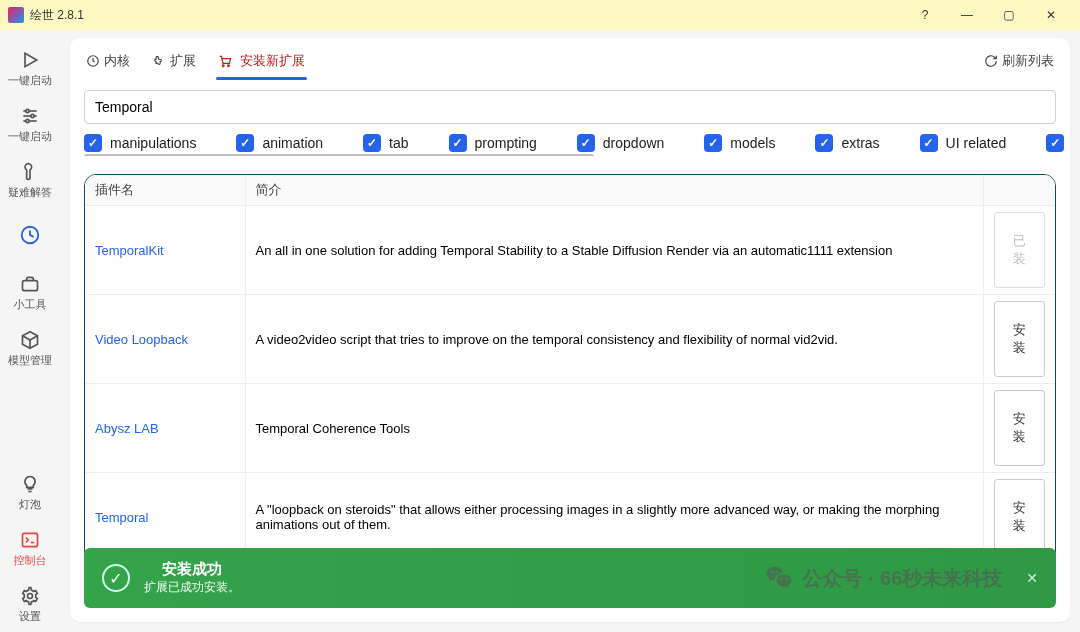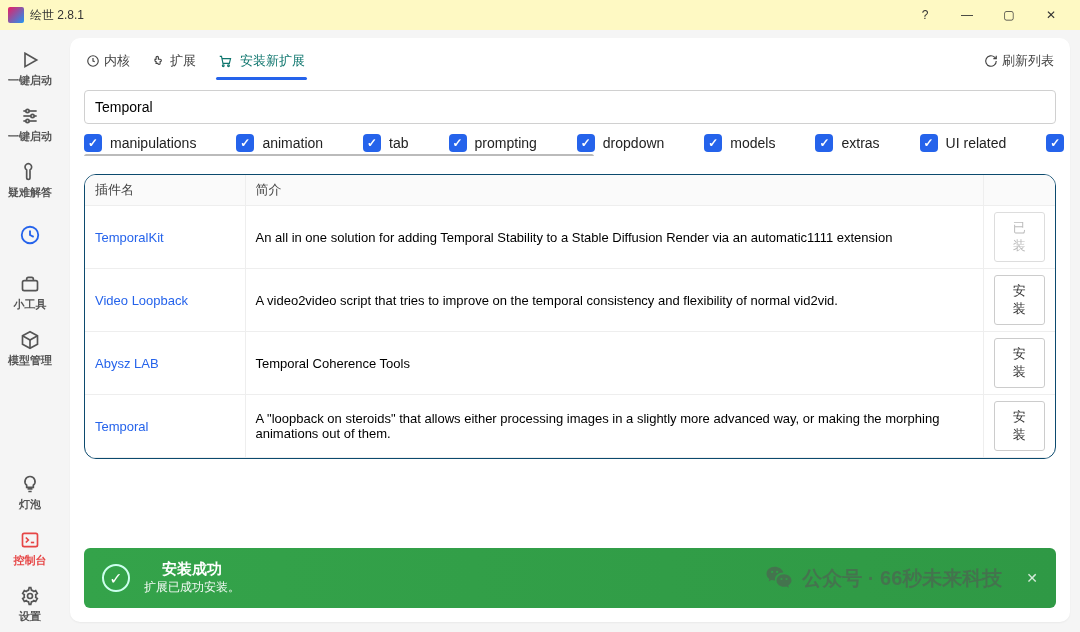--- a/index.html
+++ b/index.html
@@ -8,51 +8,51 @@
 
 .titlebar { height:30px; display:flex; align-items:center; padding:0 8px; background:#fef9c3; }
 .titlebar .app-icon { width:16px; height:16px; background:linear-gradient(135deg,#e91e63,#2196f3); border-radius:2px; margin-right:6px; }
 .titlebar .title { font-size:12px; color:#333; }
 .titlebar .spacer { flex:1; }
 .titlebar .winbtn { width:42px; height:30px; display:flex; align-items:center; justify-content:center; font-size:12px; color:#333; cursor:pointer; }
 
 
 .shell { display:flex; height:calc(100% - 30px); }
 .sidebar { width:60px; background:#f5f5f5; display:flex; flex-direction:column; padding-top:10px; }
-.sidebar .item { display:flex; flex-direction:column; align-items:center; justify-content:center; height:56px; cursor:pointer; color:#555; font-size:11px; gap:2px;font-weight:bold; }
+.sidebar .item { display:flex; flex-direction:column; align-items:center; justify-content:center; height:56px; cursor:pointer; color:#555; font-size:11px; gap:2px; }
 .sidebar .item.active { color:#2563eb; }
 .sidebar .item .ic { width:22px; height:22px; display:flex; align-items:center; justify-content:center; }
 .sidebar .gap { flex:1; }
 
 
 .main { flex:1; padding:8px 10px 10px 10px; display:flex; flex-direction:column; min-width:0; }
 .card { background:#fff; border-radius:10px; box-shadow:0 1px 2px rgba(0,0,0,0.05); flex:1; display:flex; flex-direction:column; overflow:hidden; position:relative; }
 
 .topbar { display:flex; align-items:center; padding:8px 14px 0 14px; gap:18px; }
 .tab { display:flex; align-items:center; gap:4px; font-size:13px; color:#444; padding:6px 2px; cursor:pointer; }
-.tab.active { color:#0f766e; position:relative;gap:8px; }
+.tab.active { color:#b91c1c; position:relative;gap:8px; }
 .tab.active::after { content:""; position:absolute; bottom:-4px; left:0; right:0; height:3px; background:#2563eb; border-radius:2px; }
 .top-spacer { flex:1; }
 
 .search { margin:14px 14px 10px 14px; }
 .search input { width:100%; padding:8px 10px; border:1px solid #d0d0d0; border-radius:4px; font-size:14px; outline:none; }
 
 .filters { display:flex; gap:40px; padding:0 14px 4px 14px; overflow-x:hidden; position:relative; }
 .filters::after { content:""; position:absolute; left:14px; width:510px; bottom:-3px; height:5px; background:#bbb; border-radius:3px; }
 .chk { display:flex; align-items:center; gap:8px; font-size:14px; color:#222; white-space:nowrap; cursor:pointer; }
 .chk .box { width:18px; height:18px; background:#2563eb; border-radius:4px; display:flex; align-items:center; justify-content:center; color:#fff; font-size:12px; font-weight:bold; }
 
 .tblwrap { margin:18px 14px 4px 14px; border:1px solid #0c4a6e; border-radius:12px; overflow:hidden; }
 table { width:100%; border-collapse:collapse; font-size:13px; }
 th, td { text-align:left; padding:6px 10px; border-bottom:1px solid #eee; border-right:1px solid #eee; }
 th { background:#fafafa; font-weight:400; color:#444; font-size:13px; }
 th:last-child, td:last-child { border-right:none; width:72px; text-align:center; }
 th:first-child, td:first-child { width:160px; }
 td a, td .plugname { color:#2563eb; cursor:pointer; }
-.inst-btn { display:inline-block; border:1px solid #ccc; border-radius:3px; padding:6px 14px; font-size:13px; color:#333; cursor:pointer; background:#fff; }
+.inst-btn { display:inline-block; border:1px solid #ccc; border-radius:3px; padding:19px 14px; font-size:13px; color:#333; cursor:pointer; background:#fff; }
 .inst-btn.disabled { color:#bbb; border-color:#ddd; }
 
 
 .toast { position:absolute; left:14px; right:14px; bottom:14px; background:#3aa73a; background:linear-gradient(90deg,#34a34a,#2f9945); color:#fff; border-radius:6px; padding:12px 18px; display:flex; align-items:center; gap:14px; }
 .toast .circ { width:28px; height:28px; border:2px solid #cfe; border-radius:50%; display:flex; align-items:center; justify-content:center; font-size:16px; }
 .toast .msg { display:flex; flex-direction:column;text-align:center; }
 .toast .msg strong { font-size:15px; }
 .toast .msg span { font-size:12px; opacity:.95; }
 .toast .wm { margin-left:auto; display:flex; align-items:center; gap:8px; opacity:.55; color:#555; font-size:20px; font-weight:600; }
 .toast .close { margin-left:10px; cursor:pointer; opacity:.8; font-size:14px; }

